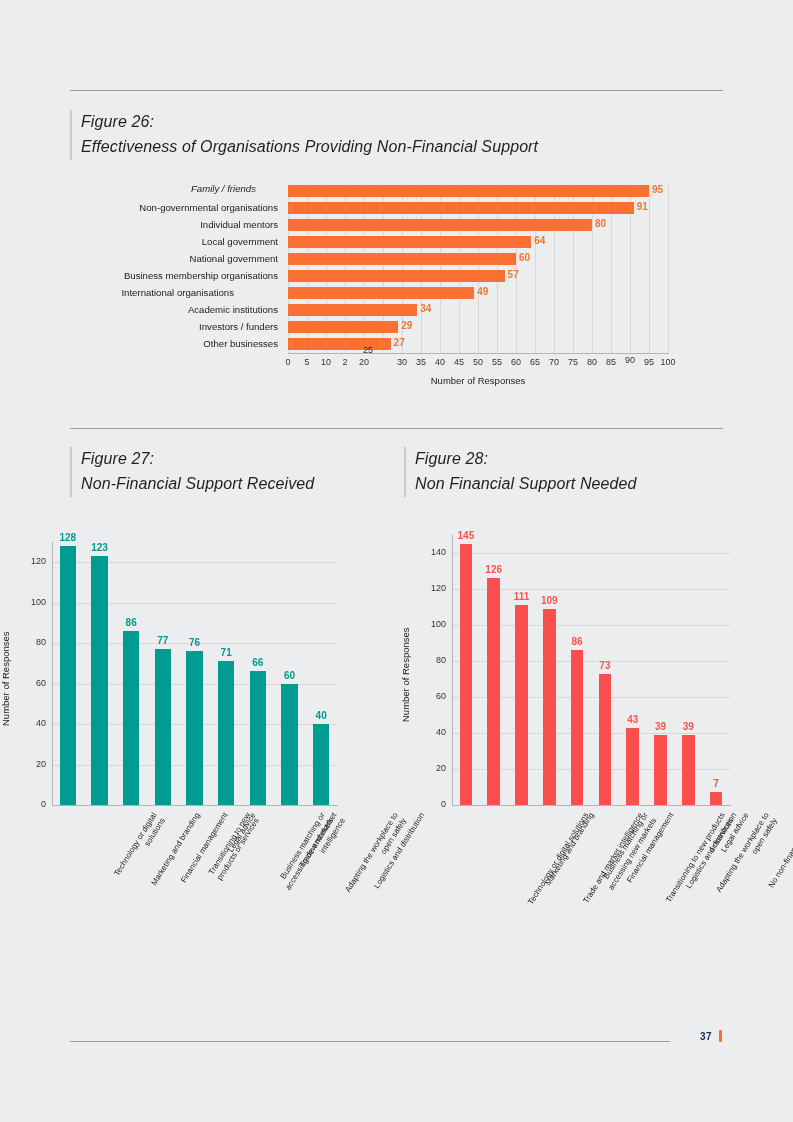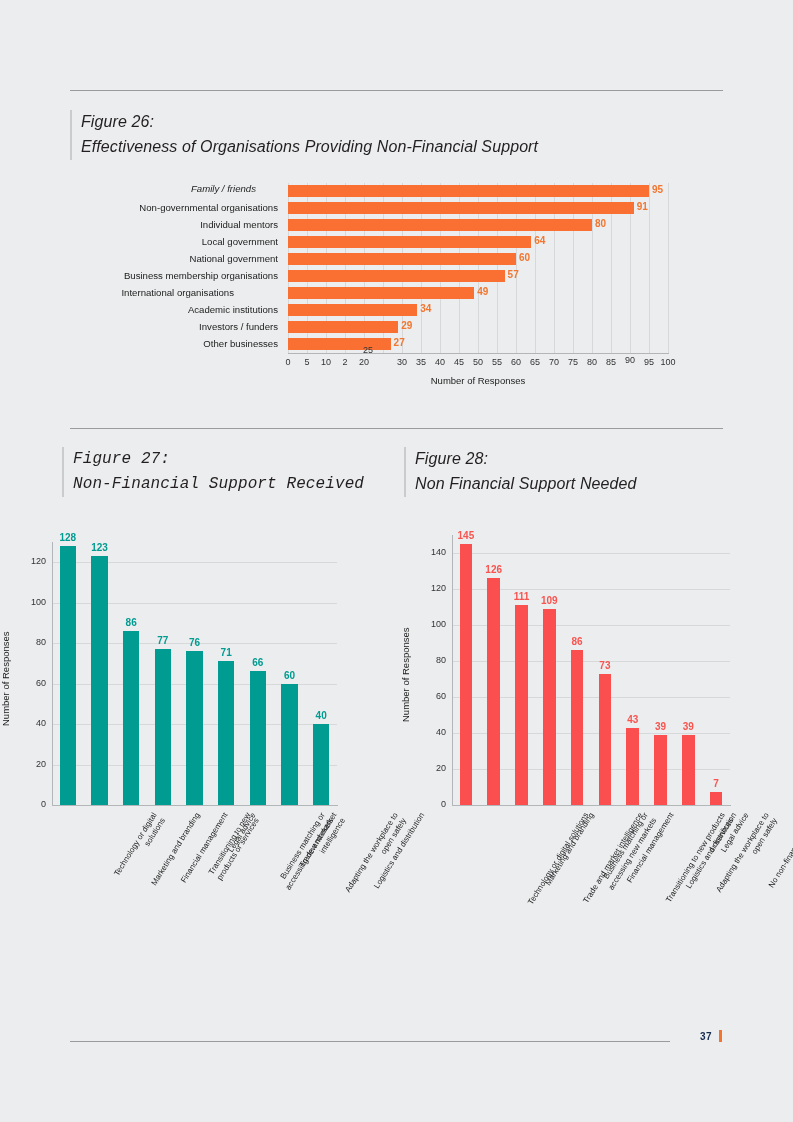--- a/index.html
+++ b/index.html
@@ -43,21 +43,21 @@
   .fig-caption .fig-num,
   .fig-caption .fig-title {
     display: block;
     font-style: italic;
     font-size: 16px;
     letter-spacing: .1px;
     color: #231f20;
     white-space: nowrap;
   }
   .cap-26 { top: 110px; left: 70px; }
-  .cap-27 { top: 447px; left: 62px; font-family: Liberation Mono, monospace; }
+  .cap-27 { top: 447px; left: 70px; }
   .cap-28 { top: 447px; left: 404px; }
 
   
   .chart { position: absolute; }
   .gridline {
     position: absolute;
     background: #d6d8da;
   }
   .axis-line {
     position: absolute;

